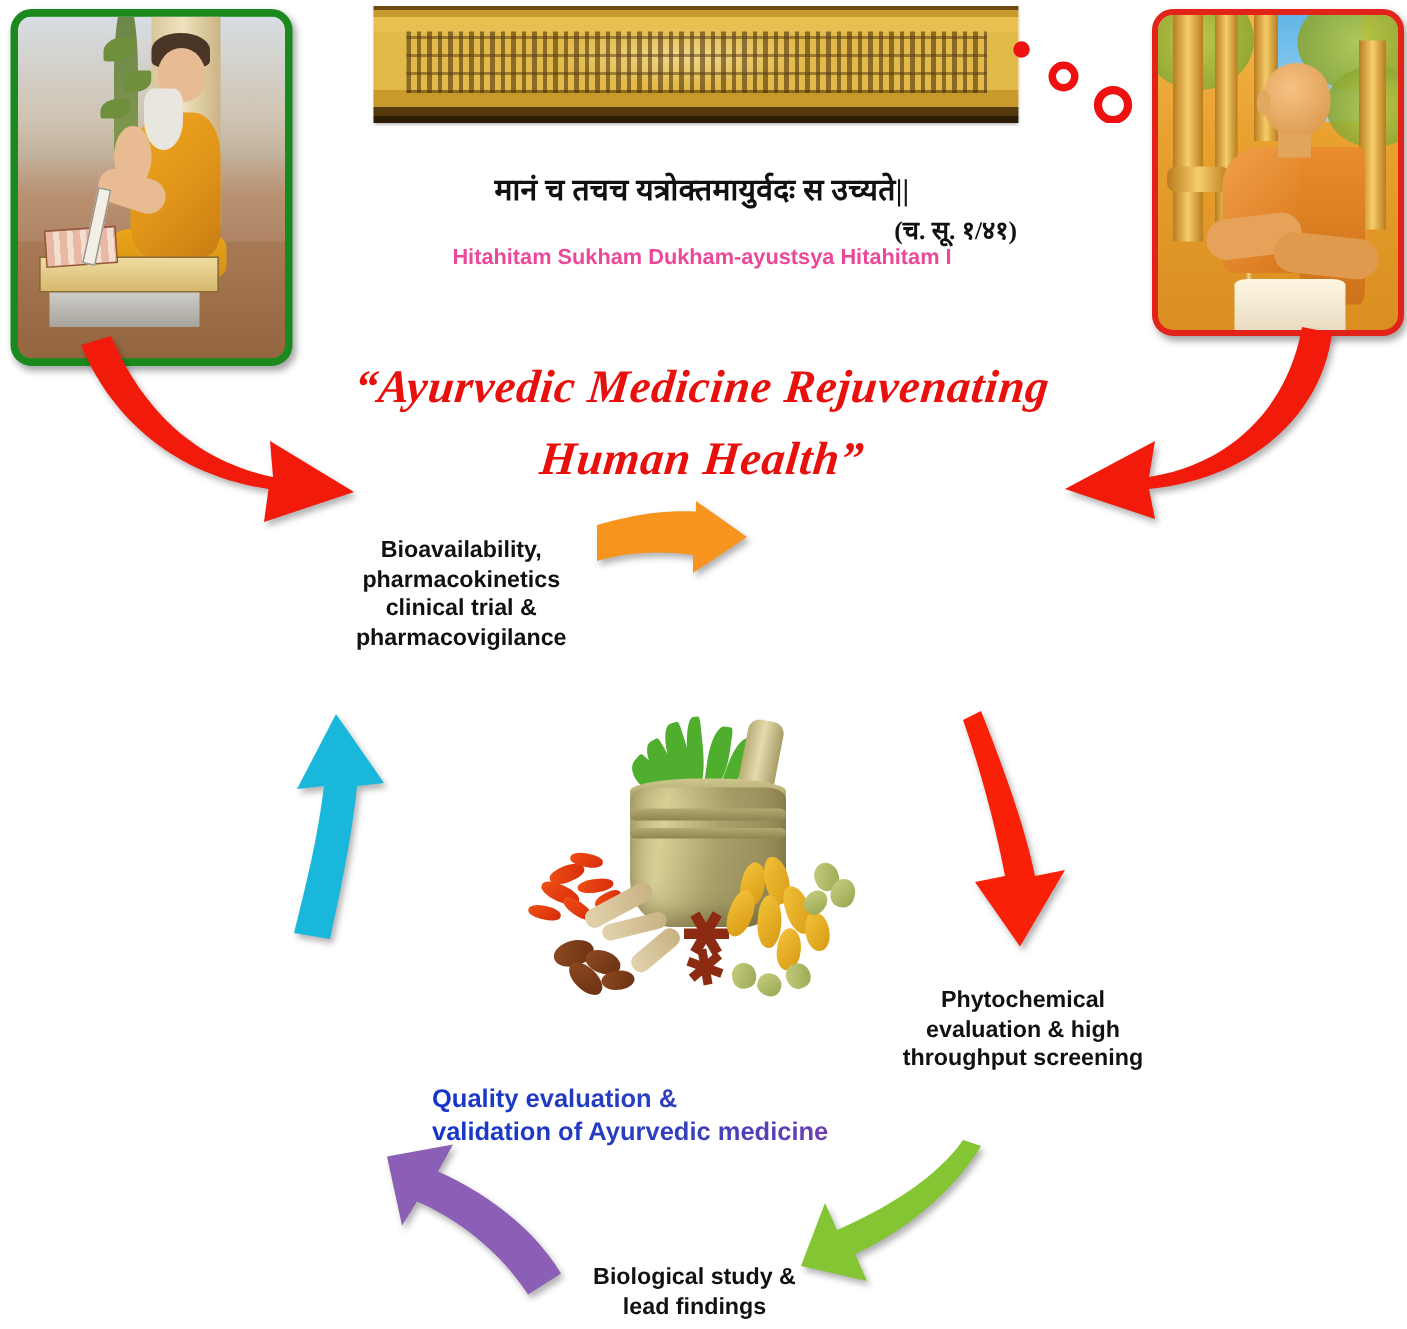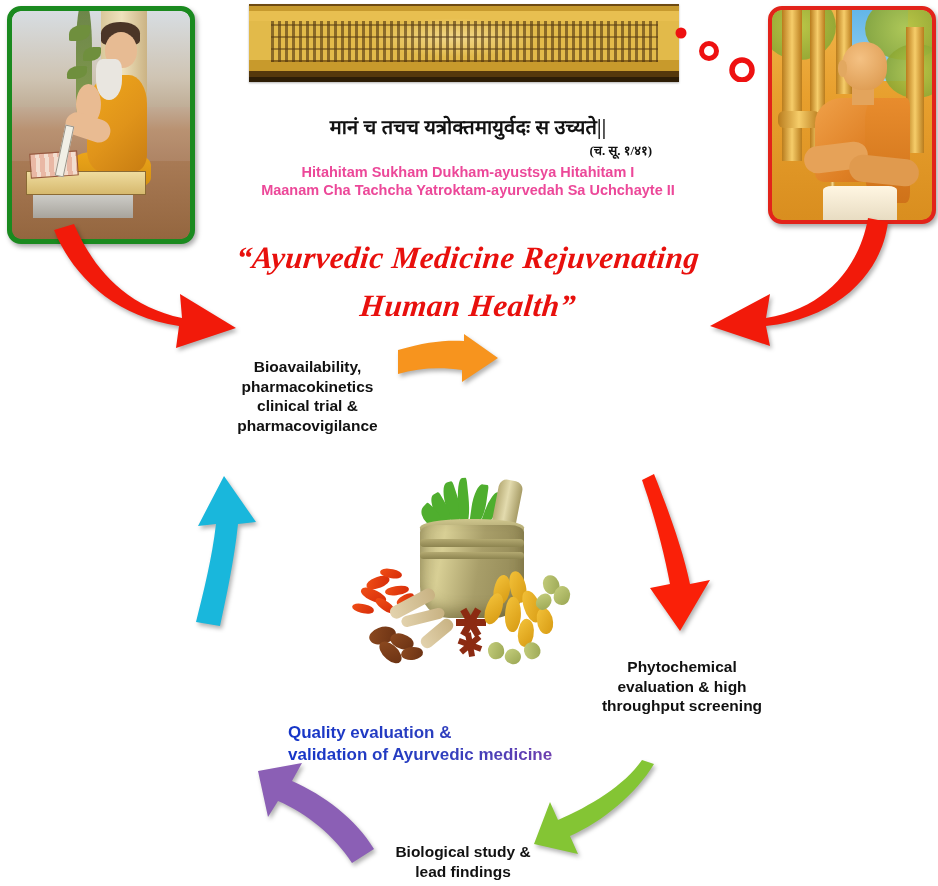--- a/index.html
+++ b/index.html
@@ -270,24 +270,23 @@
       <div class="sr-arm-r"></div>
       <div class="sr-dhoti"></div>
     </div>
   </div>
 
   <div class="abs manu-strip" style="left:249px; top:4px; width:430px; height:78px;">
     <div class="manu-glow"></div>
   </div>
 
   <div class="abs sanskrit" style="left:213px; top:114px; width:510px; font-size:20px;">मानं च तचच यत्रोक्तमायुर्वदः स उच्यते||</div>
-  <div class="abs sanskrit-ref" style="left:362px; top:141px; width:290px; font-size:13px;">(च. सू. १/४१)</div>
+  <div class="abs sanskrit-ref" style="left:388px; top:141px; width:290px; font-size:17px;">(च. सू. १/४१)</div>
 
   <div class="abs translit" style="left:193px; top:163px; width:550px;">Hitahitam Sukham Dukham-ayustsya  Hitahitam I</div>
-  <div class="abs translit" style="left:193px; top:181px; width:550px;">Maanam Cha Tachcha Yatroktam-ayurvedah  Sa Uchchayte II</div>
 
   <svg class="abs" style="left:670px; top:22px;" width="90" height="60" viewBox="0 0 90 60">
     <circle cx="11" cy="11" r="5.5" fill="#ee1111"></circle>
     <circle cx="39" cy="29" r="7.5" fill="none" stroke="#ee1111" stroke-width="5"></circle>
     <circle cx="72" cy="48" r="10" fill="none" stroke="#ee1111" stroke-width="5.5"></circle>
   </svg>
 
   <div class="abs title-script" style="left:163px; top:234px; width:610px;">“Ayurvedic Medicine Rejuvenating</div>
   <div class="abs title-script" style="left:163px; top:282px; width:610px;">Human Health”</div>
 

